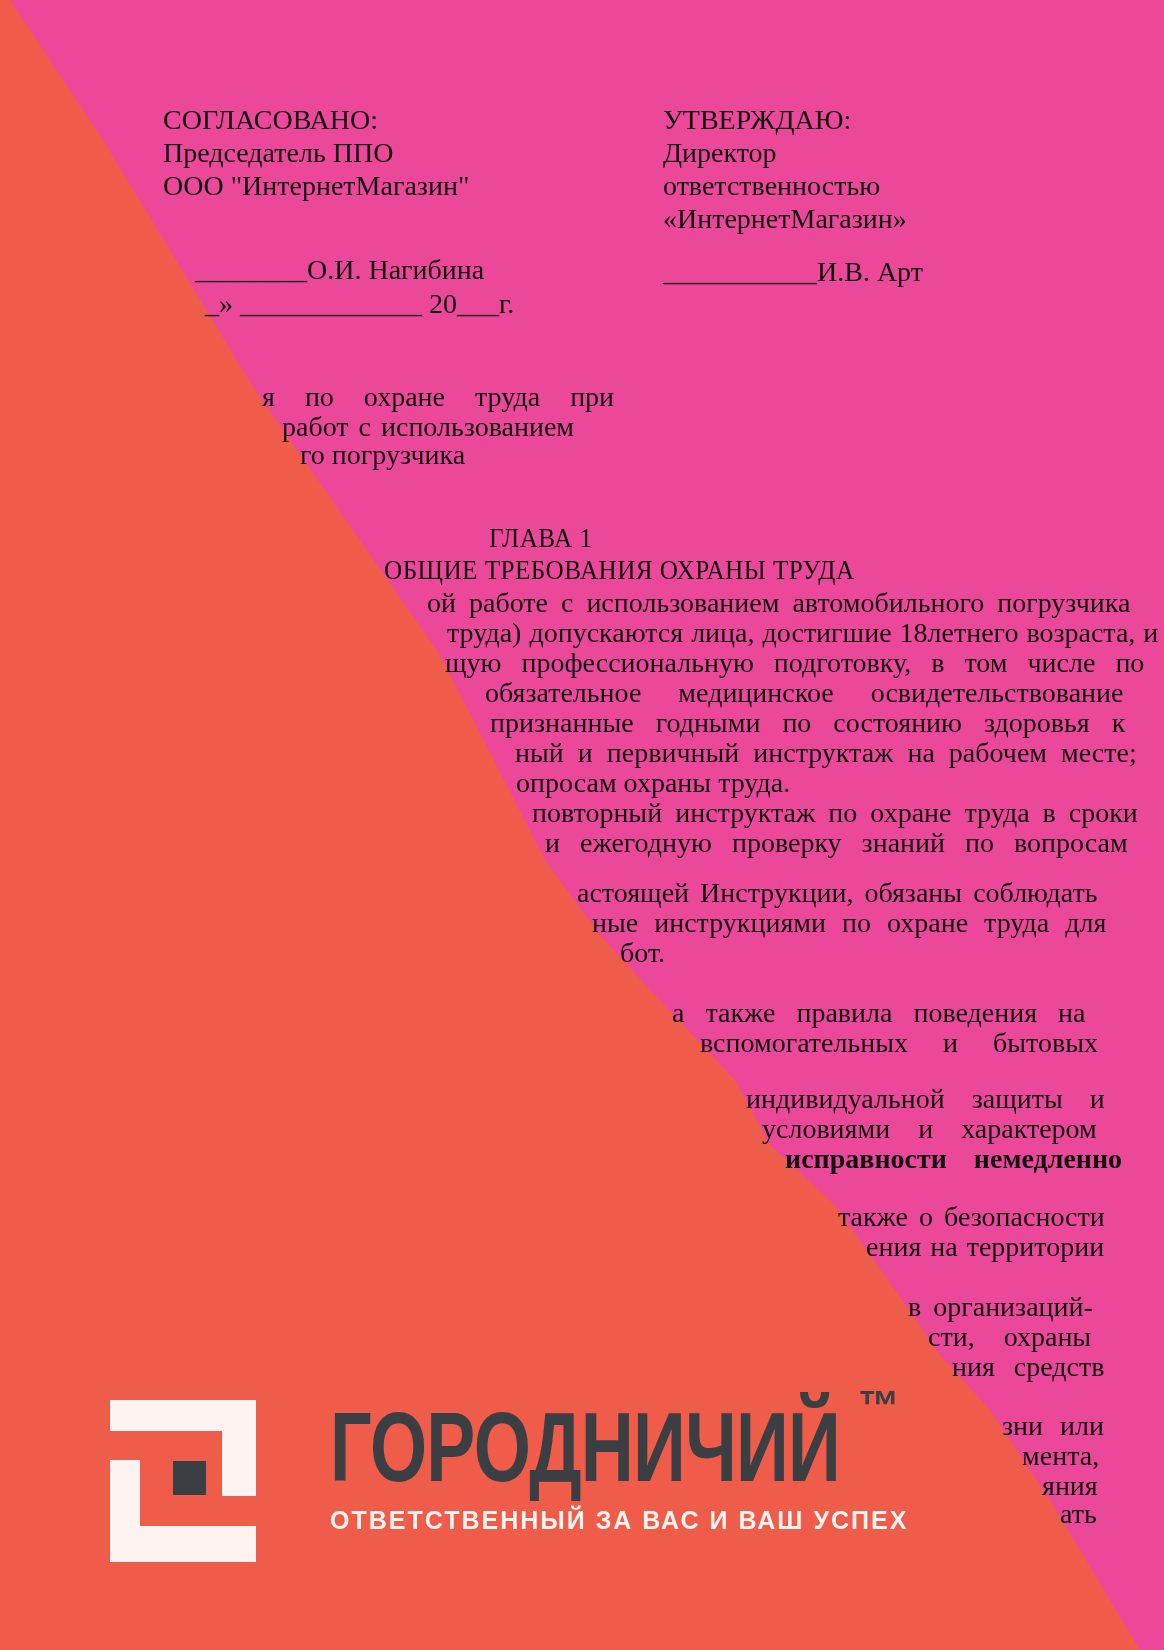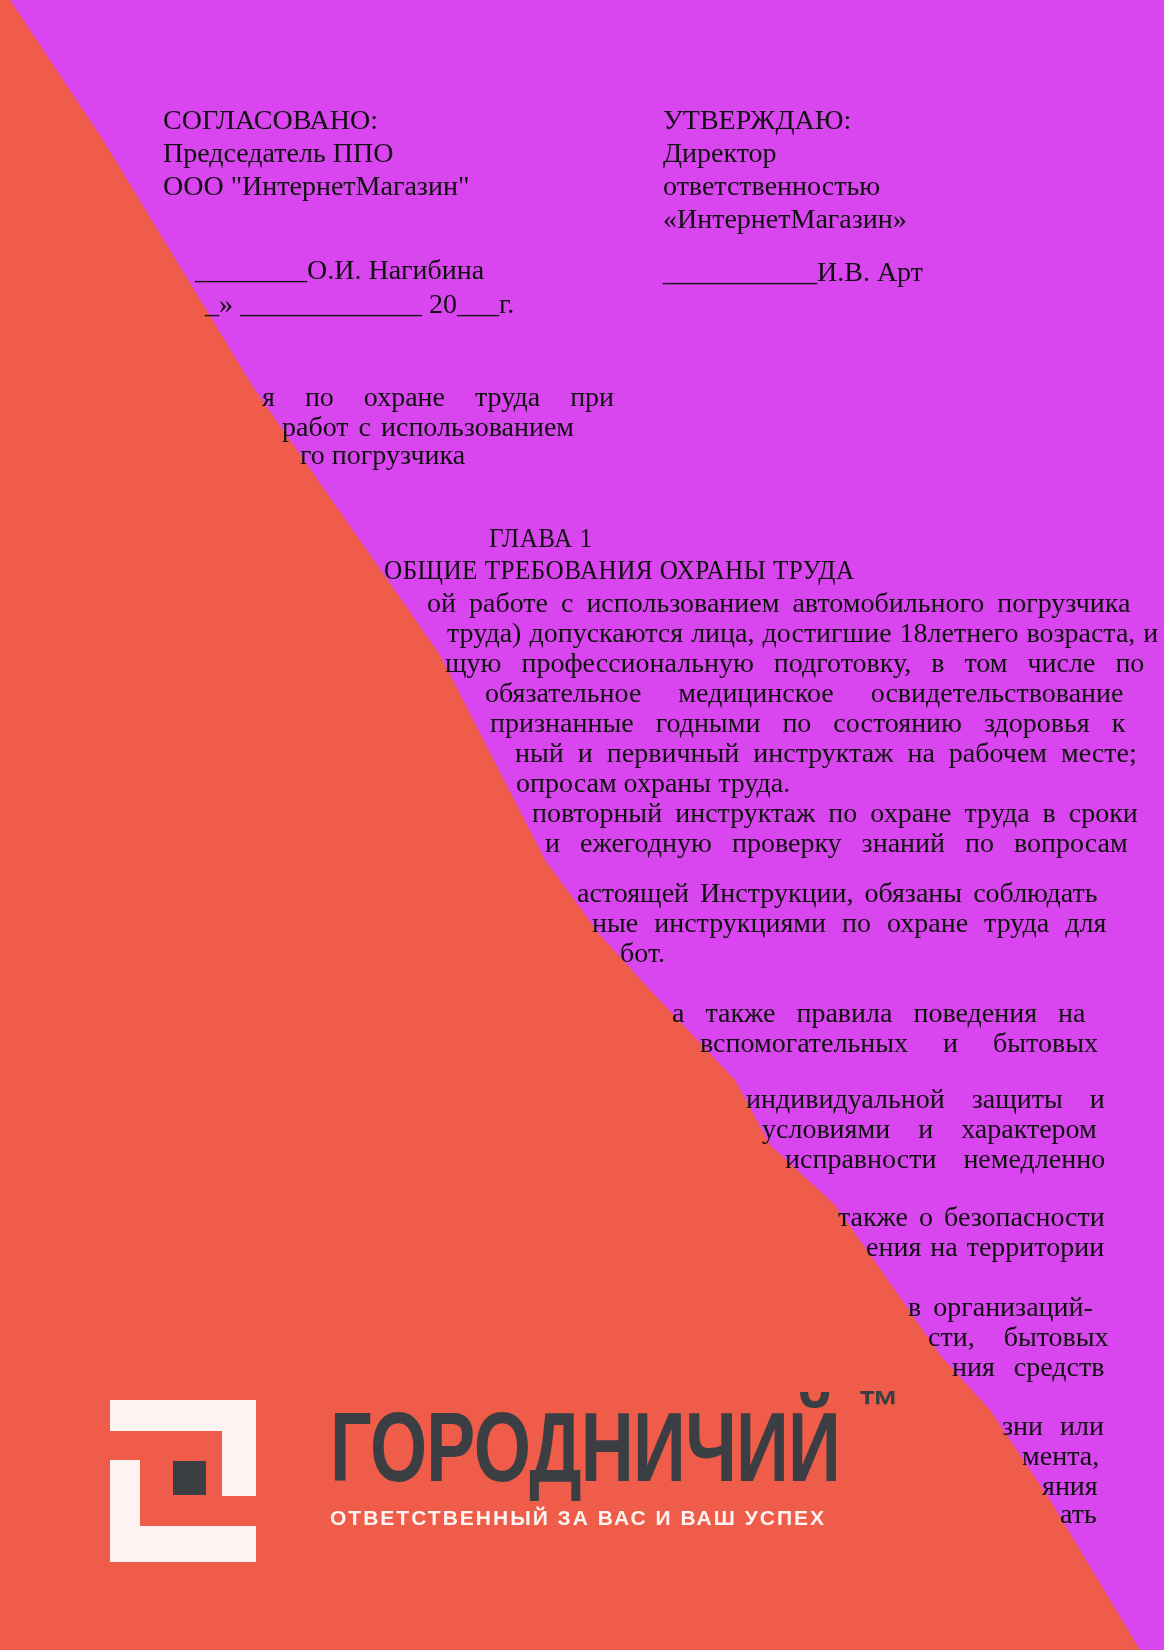--- a/index.html
+++ b/index.html
@@ -1,31 +1,31 @@
 <!DOCTYPE html>
 <html><head>
 <meta charset="utf-8">
 <style>
   html,body{margin:0;padding:0;background:#ffffff;}
-  .page{position:relative;width:1164px;height:1650px;background:#d946ef;overflow:hidden;
+  .page{position:relative;width:1164px;height:1650px;background:#ec4899;overflow:hidden;
         font-family:"Liberation Serif",serif;color:#111111;}
   .overlay-svg{position:absolute;left:0;top:0;z-index:1;}
   .abs{position:absolute;z-index:2;}
   .doc{font-size:28px;white-space:pre;}
   .block div{font-size:28px;line-height:33px;white-space:pre;}
   .frag{position:absolute;z-index:2;font-size:28px;white-space:pre;}
   .caps{transform:scaleX(0.9);transform-origin:0 0;letter-spacing:0.5px;}
   .logo-mark{position:absolute;z-index:3;}
   .logo-word{position:absolute;z-index:3;font-family:"Liberation Sans",sans-serif;
              font-weight:bold;font-size:98px;line-height:98px;letter-spacing:-1px;
              transform:scaleX(0.75);transform-origin:0 0;white-space:pre;}
   .logo-tm{position:absolute;z-index:3;font-family:"Liberation Sans",sans-serif;
            font-weight:bold;font-size:42px;white-space:pre;}
   .logo-tagline{position:absolute;z-index:3;font-family:"Liberation Sans",sans-serif;
-                font-weight:bold;font-size:21px;letter-spacing:2px;white-space:pre;}
+                font-weight:bold;font-size:25px;letter-spacing:2px;white-space:pre;}
 </style>
 </head>
 <body>
 
 <div class="page">
 
   <svg class="overlay-svg" width="1164" height="1650" viewBox="0 0 1164 1650">
     <polygon points="0,0 10,0 103,140 255,390 440,655 545,860 600,935 650,990 735,1080 770,1145 835,1205 895,1290 940,1355 990,1410 1050,1500 1140,1650 0,1650" fill="#ef5c49"></polygon>
   </svg>
 
@@ -61,25 +61,25 @@
       <div class="frag" style="left: 516px; top: 767px;">опросам охраны труда.</div>
       <div class="frag" style="left: 532px; top: 797px; word-spacing: 6px;">повторный инструктаж по охране труда в сроки</div>
       <div class="frag" style="left: 545px; top: 827px; word-spacing: 13px;">и ежегодную проверку знаний по вопросам</div>
       <div class="frag" style="left: 577px; top: 877px; word-spacing: 4px;">астоящей Инструкции, обязаны соблюдать</div>
       <div class="frag" style="left: 592px; top: 907px; word-spacing: 9px;">ные инструкциями по охране труда для</div>
       <div class="frag" style="left: 620px; top: 937px;">бот.</div>
       <div class="frag" style="left: 672px; top: 997px; word-spacing: 14px;">а также правила поведения на</div>
       <div class="frag" style="left: 700px; top: 1027px; word-spacing: 28px;">вспомогательных и бытовых</div>
       <div class="frag" style="left: 746px; top: 1083px; word-spacing: 20px;">индивидуальной защиты и</div>
       <div class="frag" style="left: 762px; top: 1113px; word-spacing: 21px;">условиями и характером</div>
-      <div class="frag" style="left: 785px; top: 1143px; word-spacing: 20px;">исправности немедленно</div>
+      <div class="frag" style="left: 785px; top: 1143px; word-spacing: 20px; font-weight: bold;">исправности немедленно</div>
       <div class="frag" style="left: 838px; top: 1201px; word-spacing: 4px;">также о безопасности</div>
       <div class="frag" style="left: 866px; top: 1231px; word-spacing: 2px;">ения на территории</div>
       <div class="frag" style="left: 908px; top: 1291px; word-spacing: 5px;">в организаций-</div>
-      <div class="frag" style="left: 928px; top: 1321px; word-spacing: 22px;">сти, бытовых</div>
+      <div class="frag" style="left: 928px; top: 1321px; word-spacing: 22px;">сти, охраны</div>
       <div class="frag" style="left: 952px; top: 1351px; word-spacing: 12px;">ния средств</div>
       <div class="frag" style="left: 1002px; top: 1410px; word-spacing: 10px;">зни или</div>
       <div class="frag" style="left: 1022px; top: 1440px;">мента,</div>
       <div class="frag" style="left: 1042px; top: 1470px;">яния</div>
       <div class="frag" style="left: 1060px; top: 1498px;">ать</div>
     </div>
 
   <svg class="logo-mark" style="left:98px;top:1398px;" width="172" height="168" viewBox="0 0 172 168">
     <g fill="#fdf3f0">
       <rect x="12" y="2" width="146" height="31"></rect>

